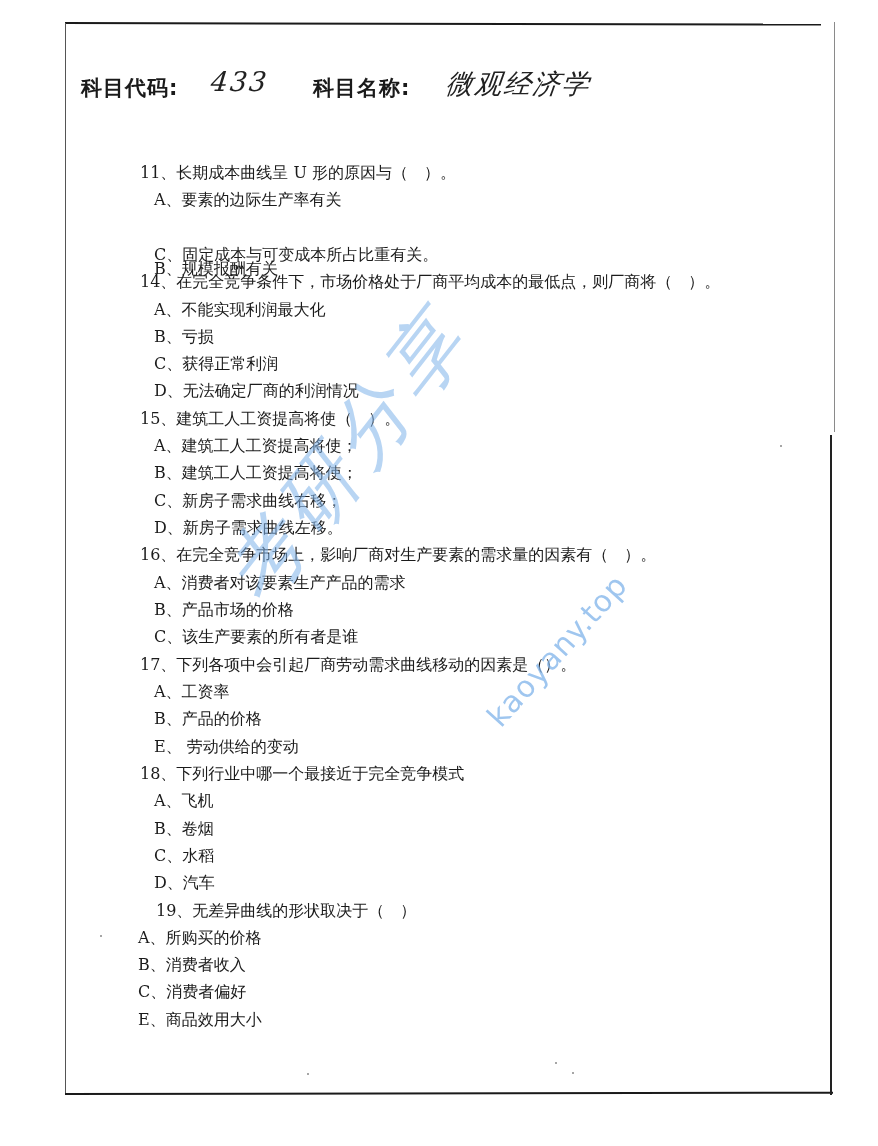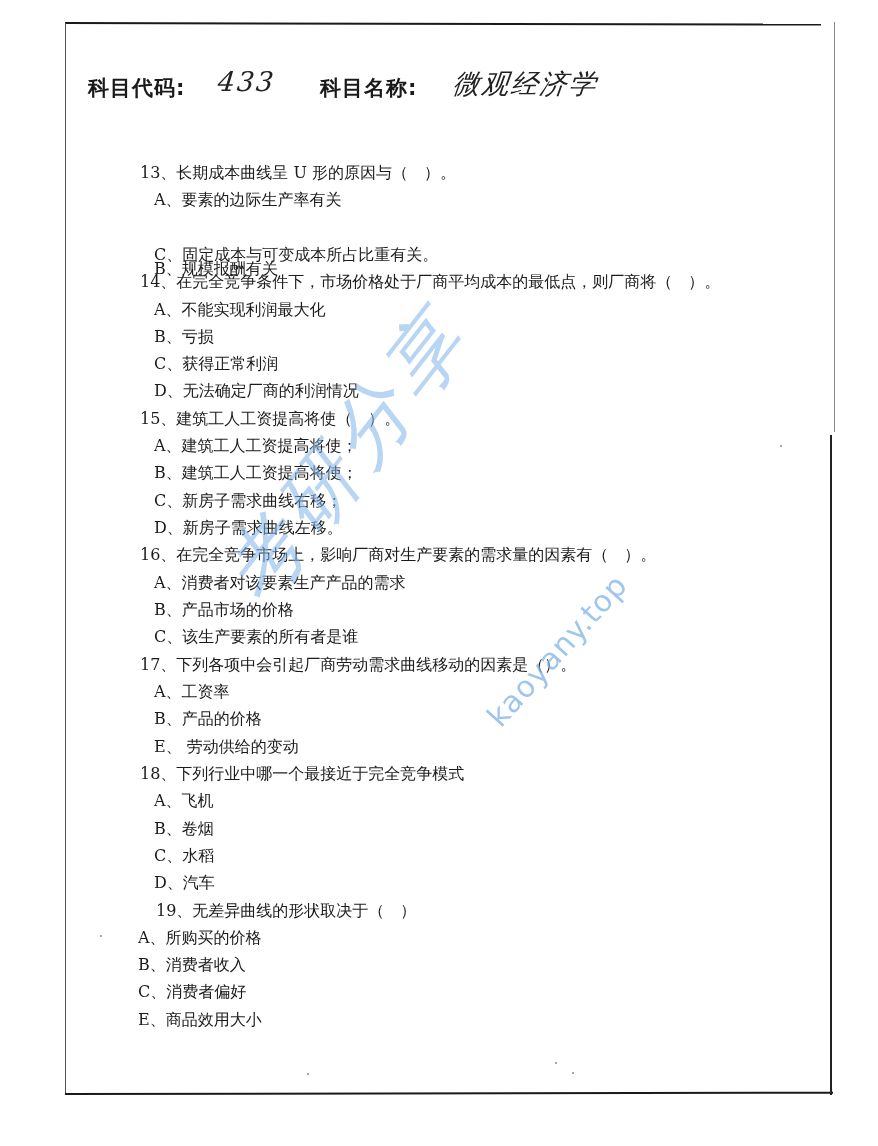--- a/index.html
+++ b/index.html
@@ -3,21 +3,21 @@
   <meta charset="utf-8">
   <style>
     html, body { margin: 0; padding: 0; background: #ffffff; }
     body { width: 878px; height: 1146px; position: relative; overflow: hidden;
            font-family: "DejaVu Serif", "Liberation Serif", serif; color: #1a1a1a; }
     .frame-top { position: absolute; left: 65px; top: 22px; width: 756px; height: 2px; background: #1a1a1a; transform: rotate(0.12deg); transform-origin: left; }
     .frame-left { position: absolute; left: 65px; top: 23px; width: 1px; height: 1072px; background: #555; }
     .frame-bottom { position: absolute; left: 65px; top: 1093px; width: 768px; height: 2px; background: #1a1a1a; transform: rotate(-0.1deg); transform-origin: left; }
     .frame-right-thin { position: absolute; left: 834px; top: 22px; width: 1px; height: 410px; background: #8a8a8a; }
     .frame-right-thick { position: absolute; left: 830px; top: 435px; width: 2px; height: 660px; background: #222; }
-    .header { position: absolute; top: 66px; left: 88px; height: 36px; width: 740px; text-decoration: underline; }
+    .header { position: absolute; top: 66px; left: 81px; height: 36px; width: 740px; text-decoration: underline; }
     .h-label { position: absolute; top: 8px; font-size: 21px; font-weight: bold; letter-spacing: 1px; font-family: "DejaVu Sans", sans-serif; }
     .h-hand { position: absolute; top: 0px; font-size: 27px; font-family: "DejaVu Serif", serif; font-style: italic; font-weight: normal; color: #222; letter-spacing: 2px; transform: skewX(-6deg); }
     .line { position: absolute; font-size: 16px; line-height: 20px; white-space: nowrap; color: #1b1b1b; }
     .q { left: 140px; }
     .opt { left: 154px; }
     .opt-19 { left: 138px; }
     .wm { position: absolute; color: #7fb3ea; opacity: 0.75; pointer-events: none; font-family: "DejaVu Sans", sans-serif; white-space: nowrap; }
     .wm-cn { left: 200px; top: 560px; font-size: 78px; transform: rotate(-52deg); transform-origin: left top; letter-spacing: 8px; font-style: italic; opacity: 0.55; }
     .wm-url { left: 480px; top: 710px; font-size: 30px; transform: rotate(-48deg); transform-origin: left top; letter-spacing: 1px; }
     .speck { position: absolute; width: 2px; height: 2px; background: #888; border-radius: 50%; }
@@ -31,21 +31,21 @@
 <div class="frame-right-thin"></div>
 <div class="frame-right-thick"></div>
 
 <div class="header">
   <span class="h-label" style="left:0px;">科目代码:</span>
   <span class="h-hand" style="left:130px;">433</span>
   <span class="h-label" style="left:232px;">科目名称:</span>
   <span class="h-hand" style="left:365px;">微观经济学</span>
 </div>
 
-<div class="line q" style="top:163px;">13、长期成本曲线呈 U 形的原因与（　）。</div>
+<div class="line q" style="top:163px;">11、长期成本曲线呈 U 形的原因与（　）。</div>
 <div class="line opt" style="top:190px;">A、要素的边际生产率有关</div>
 <div class="line opt" style="top:217px;margin-top:42px;">B、规模报酬有关</div>
 <div class="line opt" style="top:245px;">C、固定成本与可变成本所占比重有关。</div>
 
 <div class="line q" style="top:272px;">14、在完全竞争条件下，市场价格处于厂商平均成本的最低点，则厂商将（　）。</div>
 <div class="line opt" style="top:300px;">A、不能实现利润最大化</div>
 <div class="line opt" style="top:327px;">B、亏损</div>
 <div class="line opt" style="top:354px;">C、获得正常利润</div>
 <div class="line opt" style="top:381px;">D、无法确定厂商的利润情况</div>
 

